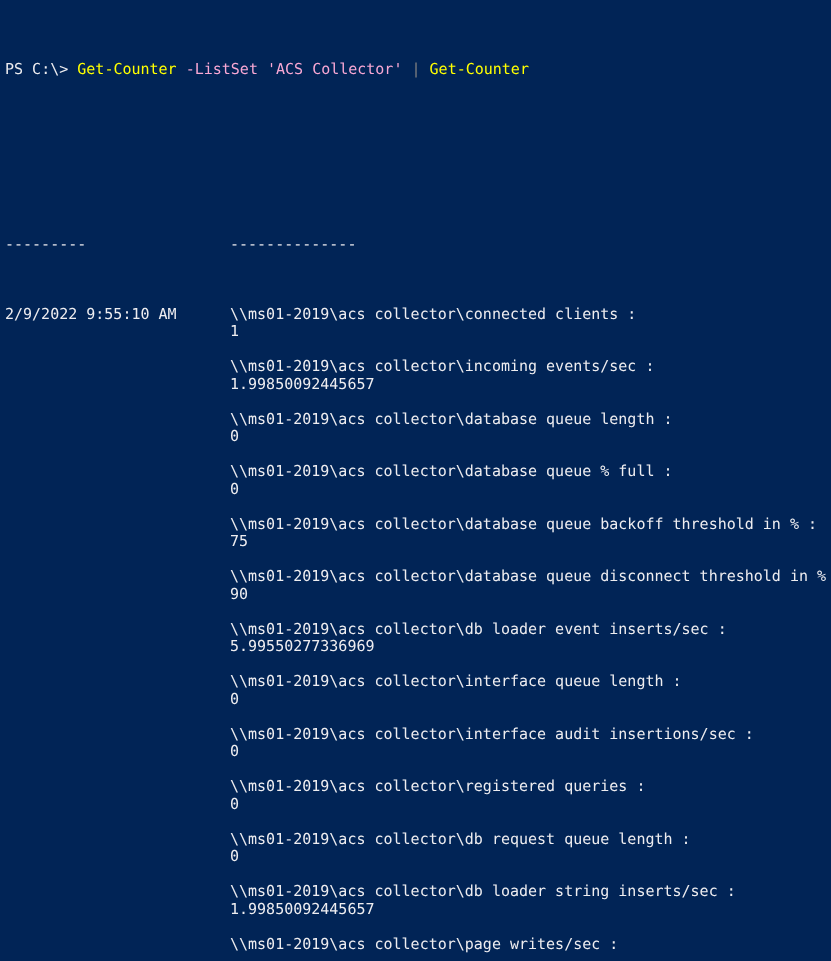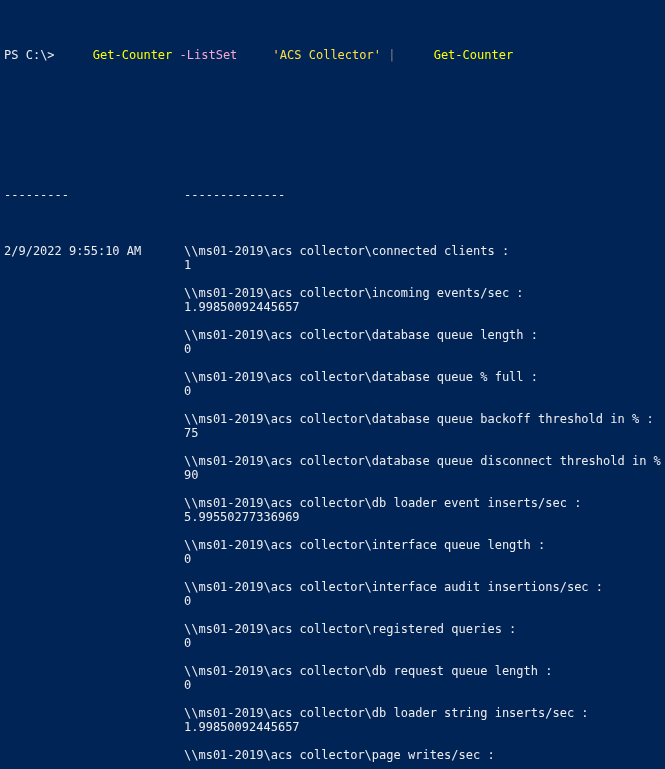--- a/index.html
+++ b/index.html
@@ -10,23 +10,23 @@
     font-family: Consolas, "Lucida Console", Monaco, monospace;
     font-size: 12px;
     line-height: 14px;
     width: 665px;
   }
   .terminal {
     padding: 6px 4px 6px 4px;
     white-space: pre;
   }
   .prompt { color: #eeedf0; }
-  .cmdlet { color: #ffff00; margin-left: 31px; }
+  .cmdlet { color: #ffff00; }
   .param  { color: #f9a8d4; }
-  .string { color: #fde047; margin-left: 28px; }
+  .string { color: #f9a8d4; }
   .pipe   { color: #808080; }
   .header, .dashes, .body { color: #eeedf0; }
   .row { display: flex; }
   .col-ts   { width: 180px; flex: 0 0 180px; }
   .col-samp { flex: 1 1 auto; }
   .blank { height: 14px; }
 </style>
 </head>
 <body>
 

